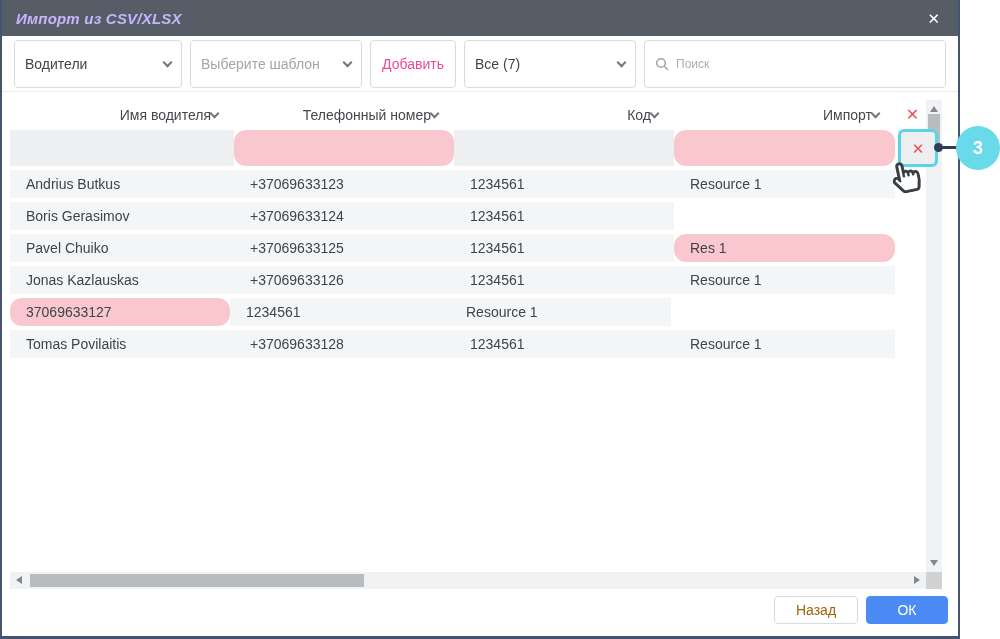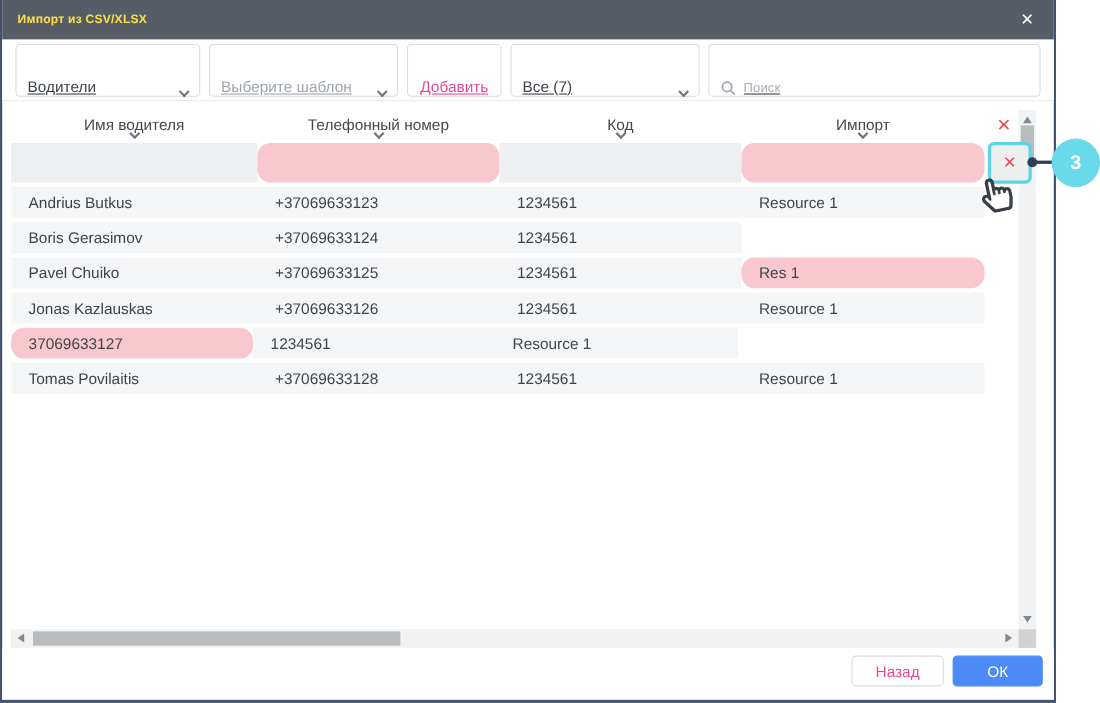--- a/index.html
+++ b/index.html
@@ -5,44 +5,44 @@
   * { margin:0; padding:0; box-sizing:border-box; }
   html,body { background:#ffffff; font-family:"Liberation Sans","DejaVu Sans",sans-serif; }
   .canvas { position:relative; width:1000px; height:639px; overflow:hidden; background:#fff; }
 
   
   .dialog { position:absolute; left:0; top:0; width:960px; height:639px; background:#fff;
             border-left:2px solid #44536f; border-right:2px solid #44536f; border-bottom:3px solid #44536f; }
 
   .titlebar { position:absolute; left:0; top:0; width:956px; height:36px; background:#575d66;
               display:flex; align-items:center; padding:0 14px; }
-  .titlebar .title { flex:1; color:#fde047; font-size:11px; font-weight:600; letter-spacing:.2px; }
+  .titlebar .title { flex:1; color:#c4b5fd; font-size:15px; font-weight:600; letter-spacing:.2px;font-style:italic; }
   .titlebar .close { color:#ffffff; font-size:15px; line-height:1; cursor:pointer; padding:2px 4px; }
 
   
   .toolbar { position:absolute; left:0; top:36px; width:956px; height:56px; background:#fff;
              border-bottom:1px solid #e9ebec; display:flex; align-items:center; padding:0 12px; gap:8px; }
   .ctrl { height:48px; border:1px solid #d8dbde; border-radius:4px; background:#fff;
-          display:flex; align-items:flex-end; padding:0 10px; font-size:14px; color:#3f444b;text-decoration:underline; }
+          display:flex; align-items:center; padding:0 10px; font-size:14px; color:#3f444b; }
   .select { justify-content:space-between; cursor:pointer; }
   .sel-type { width:168px; }
   .sel-template { width:172px; color:#a0a6ad; }
   .sel-filter { width:172px; }
   .btn-add { width:86px; justify-content:center; color:#ec4899; cursor:pointer; }
   .search { flex:1; gap:7px; }
   .search input { border:none; outline:none; flex:1; font-size:12px; color:#3f444b; font-family:inherit; background:transparent; }
   .search input::placeholder { color:#a8aeb5; }
 
   .chev { width:7px; height:7px; border-left:2px solid #70767d; border-bottom:2px solid #70767d;
           transform:rotate(-45deg); margin-top:-3px; flex:none; }
 
   
   .thead { position:absolute; left:8px; top:100px; width:920px; height:30px; display:flex;
            font-size:14px; color:#43484e; align-items:center; }
-  .hcell { display:flex; align-items:center; justify-content:flex-end; padding:0 16px; cursor:pointer;flex-direction:column; }
+  .hcell { display:flex; align-items:center; justify-content:flex-end; padding:0 16px; cursor:pointer; }
   .col-name  { width:224px; }
   .col-phone { width:220px; }
   .col-code  { width:220px; }
   .col-res   { width:221px; }
   .col-del   { width:35px; display:flex; align-items:center; justify-content:center; padding:0; }
   .xmark { color:#ef4b55; font-size:16px; font-weight:bold; line-height:1; cursor:pointer; }
 
   .tbody { position:absolute; left:8px; top:130px; width:920px; }
   .trow { display:flex; height:28px; margin-bottom:4px; font-size:14px; color:#3f444a; }
   .tcell { background:#f4f5f6; display:flex; align-items:center; padding:0 16px; overflow:hidden; white-space:nowrap; }
@@ -68,21 +68,21 @@
   .hscroll .arrow-left, .hscroll .arrow-right { position:absolute; top:4px; width:0; height:0; cursor:pointer; }
   .arrow-left  { left:6px;  border-top:4px solid transparent; border-bottom:4px solid transparent; border-right:6px solid #84888d; }
   .arrow-right { right:6px; border-top:4px solid transparent; border-bottom:4px solid transparent; border-left:6px solid #84888d; }
   .hthumb { position:absolute; left:20px; top:2px; width:334px; height:13px; background:#b9bcbf; cursor:pointer; }
   .scroll-corner { position:absolute; left:924px; top:572px; width:16px; height:17px; background:#d0d2d4; }
 
   
   .footer { position:absolute; left:0; bottom:0; width:956px; height:46px; background:#fff;
             display:flex; align-items:center; justify-content:flex-end; gap:8px; padding:0 10px 6px 0; }
   .btn { height:28px; border-radius:4px; font-size:14px; display:flex; align-items:center; justify-content:center; cursor:pointer; }
-  .btn-back { width:84px; background:#fff; border:1px solid #d9dcdf; color:#ec4899; }
+  .btn-back { width:84px; background:#fff; border:1px solid #d9dcdf; color:#a16207; }
   .btn-ok   { width:82px; background:#4c8bf5; border:1px solid #4c8bf5; color:#fff; }
 
   
   .callout-dot  { position:absolute; left:934px; top:143px; width:9px; height:9px; border-radius:50%; background:#2e3d5a; z-index:5; }
   .callout-line { position:absolute; left:941px; top:146px; width:19px; height:3px; background:#2e3d5a; z-index:5; }
   .callout-badge { position:absolute; left:956px; top:126px; width:44px; height:44px; border-radius:50%;
                    background:#68dae9; color:#fff; font-size:18px; font-weight:bold;
                    display:flex; align-items:center; justify-content:center; z-index:6; }
   .cursor-hand { position:absolute; left:892px; top:161px; z-index:7; transform:rotate(-12deg); }
 </style>

